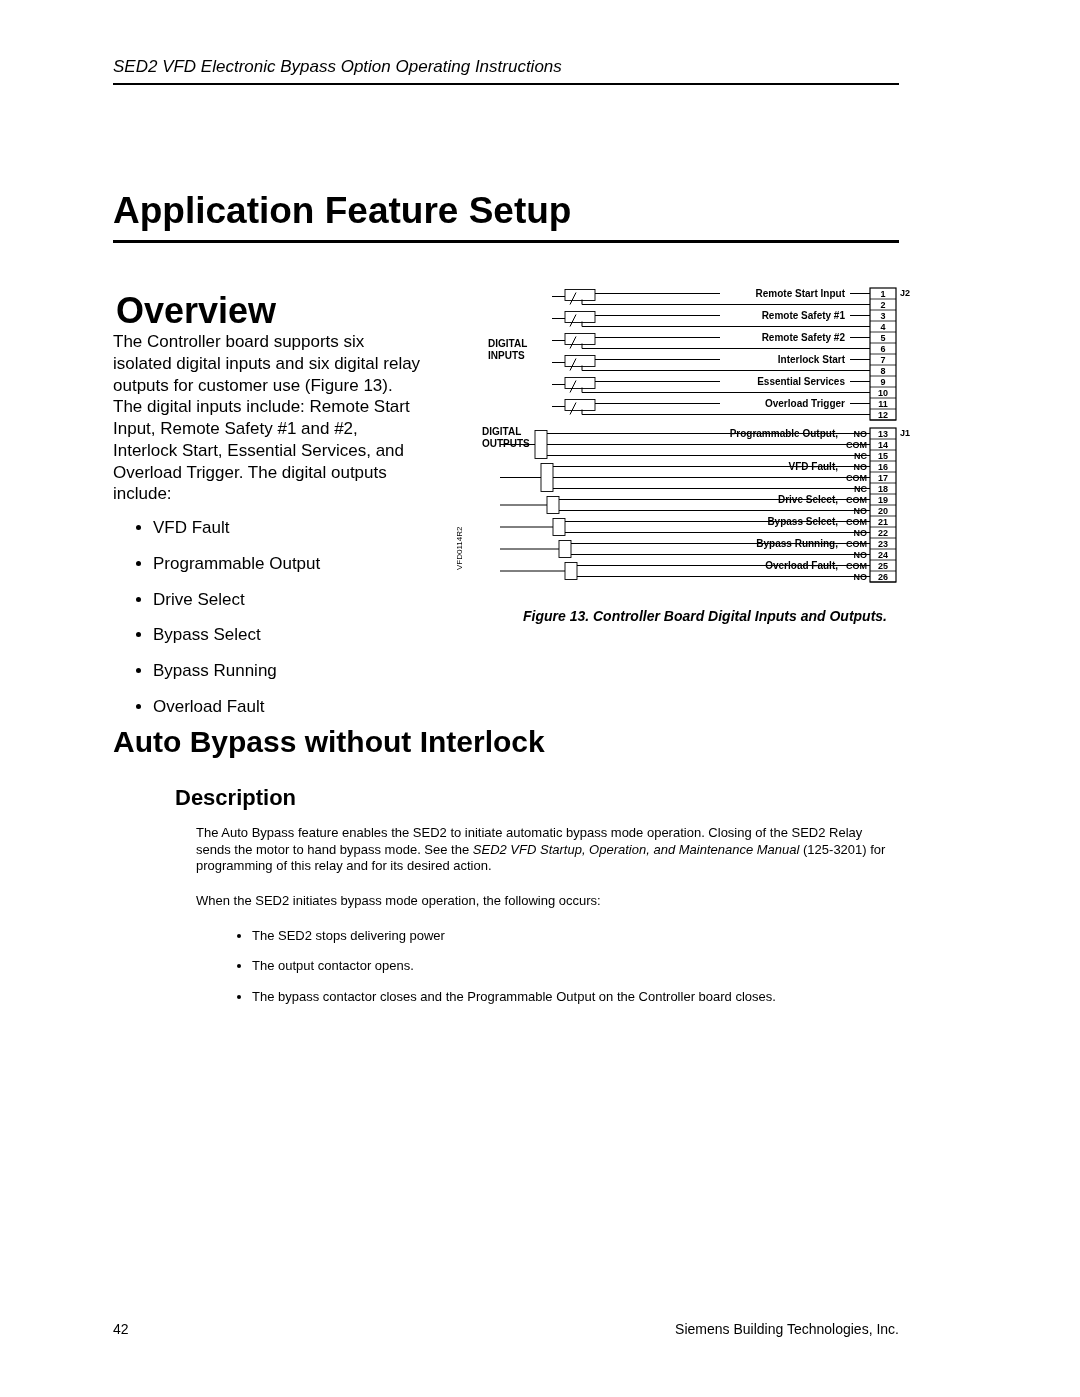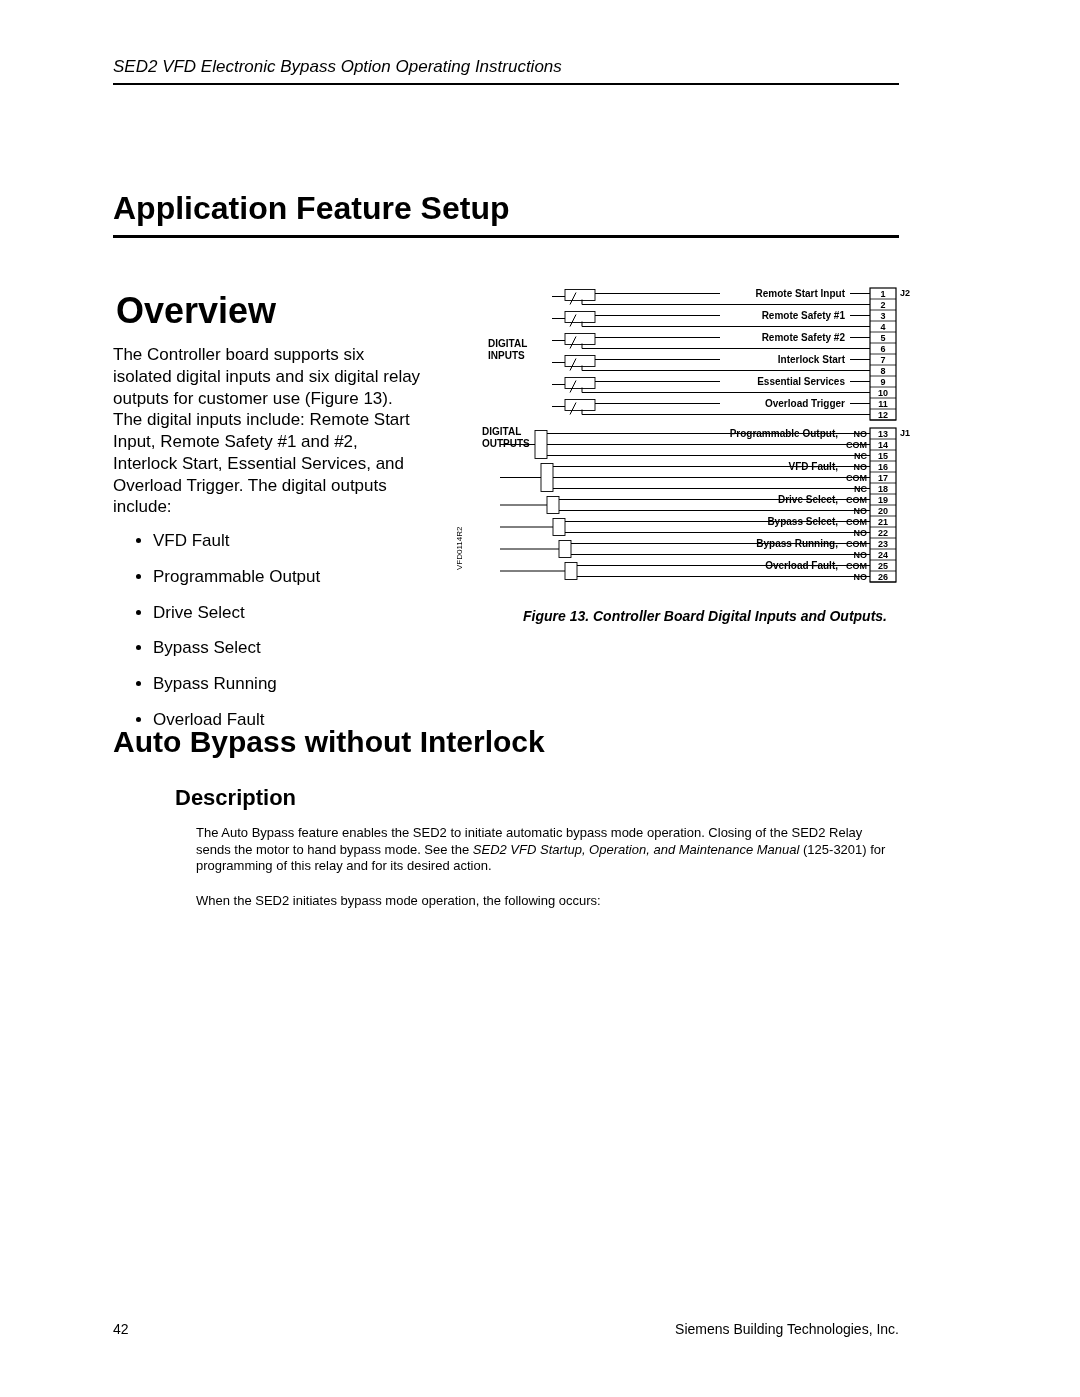--- a/index.html
+++ b/index.html
@@ -31,38 +31,38 @@
     border-top: 2px solid #000;
     margin-top: 6px;
   }
   .main-title {
     position: absolute;
     top: 190px;
     left: 113px;
     right: 113px;
   }
   .main-title h1 {
-    font-size: 32px;
+    font-size: 37px;
     font-weight: bold;
     margin: 0 0 6px 0;
   }
   .main-title-rule {
     border: none;
     border-top: 3px solid #000;
   }
   .overview-heading {
     position: absolute;
     top: 290px;
     left: 116px;
     font-size: 36px;
     font-weight: bold;
   }
   .overview-body {
     position: absolute;
-    top: 344px;
+    top: 331px;
     left: 113px;
     width: 310px;
     font-size: 17px;
     line-height: 1.28;
   }
   .bullets {
     margin: 12px 0 0 0;
     padding-left: 40px;
   }
   .bullets li {
@@ -363,20 +363,25 @@
   <div class="figure-caption">Figure 13. Controller Board Digital Inputs and Outputs.</div>
 
   <div class="section2-heading">Auto Bypass without Interlock</div>
   <div class="sub-heading">Description</div>
 
   <div class="desc-body">
     <p>
       <span>The Auto Bypass feature enables the SED2 to initiate automatic bypass mode operation. Closing of the SED2 Relay sends the motor to hand bypass mode. See the </span><span class="ital">SED2 VFD Startup, Operation, and Maintenance Manual</span><span> (125-3201) for programming of this relay and for its desired action.</span>
     </p>
     <p>When the SED2 initiates bypass mode operation, the following occurs:</p>
+    <ul class="desc-bullets">
+      <li>The SED2 stops delivering power</li>
+      <li>The output contactor opens.</li>
+      <li>The bypass contactor closes and the Programmable Output on the Controller board closes.</li>
+    </ul>
   </div>
 
   <div class="footer">
     <span>42</span>
     <span>Siemens Building Technologies, Inc.</span>
   </div>
 
 </div>
 
 </body></html>

